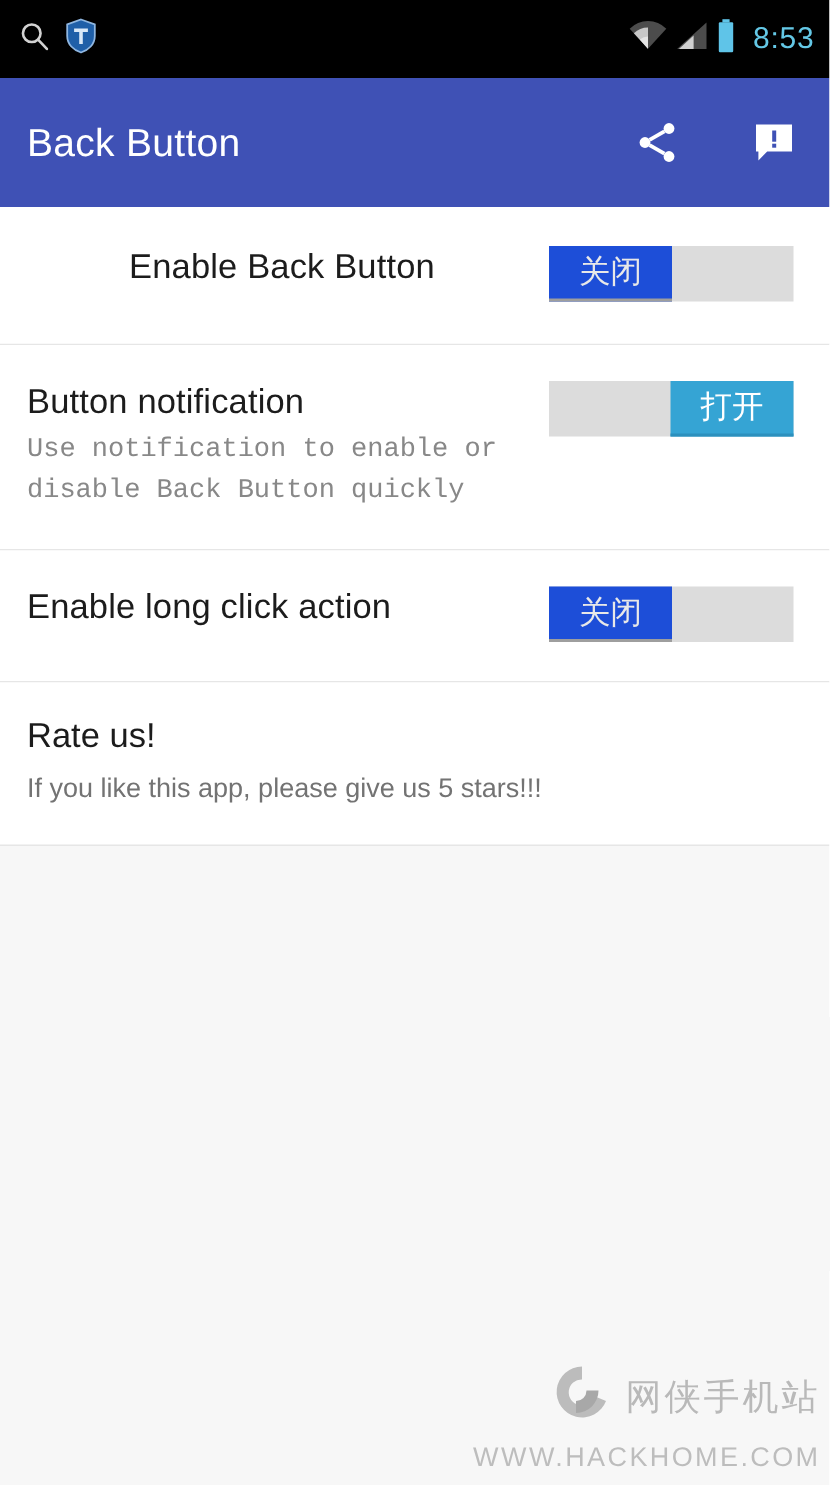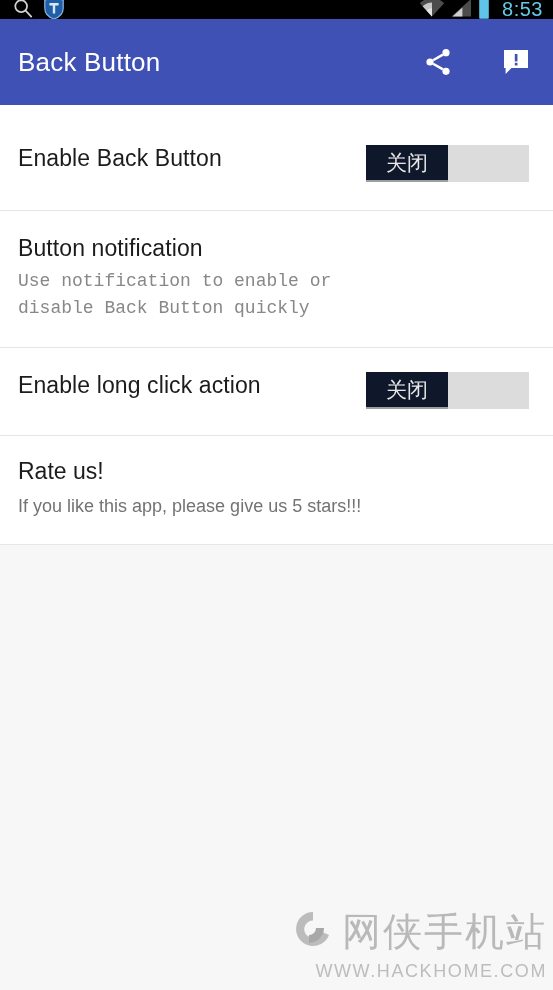--- a/index.html
+++ b/index.html
@@ -10,21 +10,21 @@
   body {
     width: 553px;
     height: 990px;
     font-family: "Liberation Sans", "DejaVu Sans", sans-serif;
     overflow: hidden;
     position: relative;
   }
 
   
   .statusbar {
-    height: 19px;
+    height: 52px;
     background: #000000;
     display: flex;
     align-items: center;
     padding: 0 10px 0 12px;
     box-sizing: border-box;
   }
   .status-left {
     display: flex;
     align-items: center;
     gap: 9px;
@@ -136,21 +136,21 @@
     height: 37px;
     display: flex;
     align-items: center;
     justify-content: center;
     font-size: 21px;
     line-height: 1;
     box-sizing: border-box;
   }
   .switch.off .switch-thumb {
     left: 0;
-    background: #0f172a;
+    background: #1d4ed8;
     color: #e8e8e8;
     border-bottom: 2px solid #9e9e9e;
   }
   .switch.on .switch-thumb {
     right: 0;
     background: #35a4d4;
     color: #ffffff;
     border-bottom: 2px solid #2c90bd;
   }
 
@@ -191,21 +191,21 @@
     text-align: right;
     user-select: none;
   }
   .wm-top {
     display: flex;
     align-items: center;
     justify-content: flex-end;
     gap: 8px;
   }
   .wm-cn {
-    font-size: 39px;
+    font-size: 24px;
     color: #b9b9b9;
     letter-spacing: 2px;
     font-family: "DejaVu Sans", sans-serif;
     line-height: 1;
   }
   .wm-url {
     font-size: 18px;
     color: #bdbdbd;
     letter-spacing: 1.6px;
     margin-top: 7px;
@@ -278,36 +278,40 @@
           <path d="M3 3 L21 3 L21 16.5 L8.6 16.5 L4.2 21 L4.2 16.5 L3 16.5 Z" fill="#ffffff"></path>
           <rect x="11.1" y="6" width="2" height="5.6" fill="#3f51b5"></rect>
           <rect x="11.1" y="12.6" width="2" height="2" fill="#3f51b5"></rect>
         </svg>
       </span>
     </div>
   </div>
 
   <div class="content">
 
-    <div class="pref-row" style="padding-top:40px;padding-bottom:28px;">
+    <div class="pref-row" style="padding-top:26px;padding-bottom:28px;text-align:center;">
       <div class="pref-text">
         <div class="pref-title">Enable Back Button</div>
       </div>
       <div class="switch off">
         <div class="switch-track"></div>
         <div class="switch-thumb">关闭</div>
       </div>
     </div>
 
     <div class="divider"></div>
 
     <div class="pref-row" style="padding-top:24px;padding-bottom:26px;">
       <div class="pref-text">
         <div class="pref-title">Button notification</div>
         <div class="pref-summary">Use notification to enable or disable Back Button quickly</div>
+      </div>
+      <div class="switch on">
+        <div class="switch-track"></div>
+        <div class="switch-thumb">打开</div>
       </div>
     </div>
 
     <div class="divider"></div>
 
     <div class="pref-row" style="padding-top:24px;padding-bottom:26px;">
       <div class="pref-text">
         <div class="pref-title">Enable long click action</div>
       </div>
       <div class="switch off">

